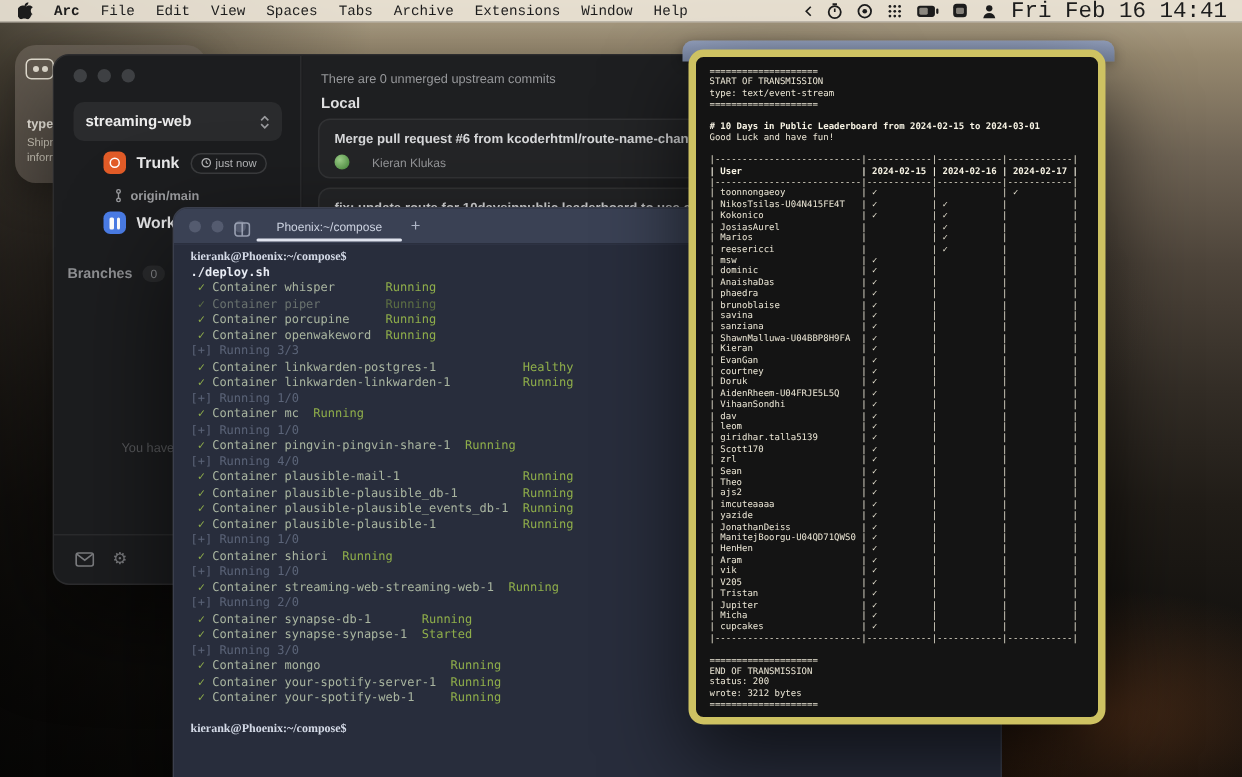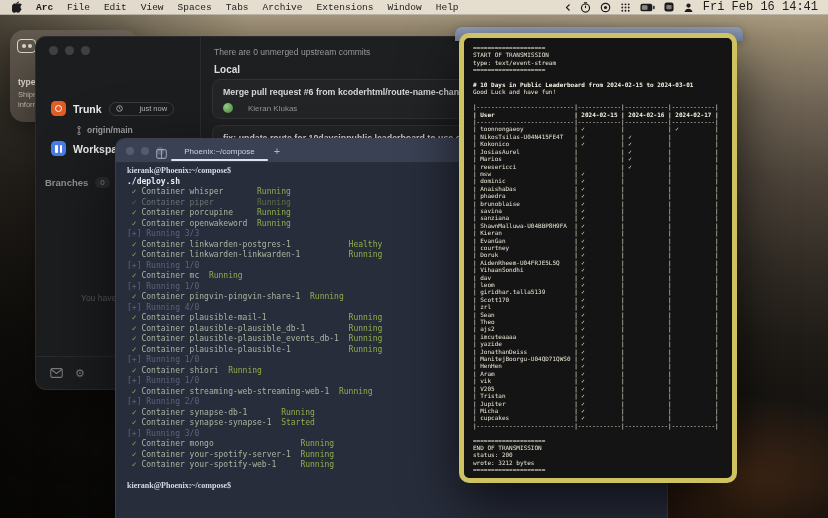--- a/index.html
+++ b/index.html
@@ -18,49 +18,49 @@
   
   .menubar{left:0;top:0;width:828px;height:15px;background:rgba(233,226,212,.93);
     border-bottom:1px solid rgba(0,0,0,.18);display:flex;align-items:center;z-index:40;
     font-size:9.5px;color:#1c1c1c;font-family:Liberation Mono, monospace;}
   .mb-left{display:flex;align-items:center;padding-left:10px;}
   .apple{width:11px;height:12px;margin:0 6px 0 2px;display:flex;align-items:center;}
   .mb-item{padding:0 7px;white-space:nowrap;}
   .mb-item.bold{font-weight:700;}
   .mb-right{margin-left:auto;display:flex;align-items:center;gap:9px;padding-right:10px;}
   .mb-ic{display:flex;align-items:center;}
-  .mb-clock{font-size:12px;white-space:nowrap;}
+  .mb-clock{font-size:15px;white-space:nowrap;}
 
   
   .notif{left:10px;top:30px;width:128px;height:92px;border-radius:14px;
     background:rgba(118,110,100,.55);box-shadow:0 8px 24px rgba(0,0,0,.35);z-index:1;color:#efebe1;}
   .notif-ic{position:absolute;left:7px;top:9px;width:19px;height:14px;border:1.6px solid #e6e1d4;border-radius:4px;display:flex;align-items:center;justify-content:center;gap:2px;}
   .notif-ic i{width:4px;height:4px;border-radius:50%;background:#e6e1d4;display:block;}
   .notif-t1{position:absolute;left:8px;top:47px;font-size:8.5px;font-weight:700;color:#f3efe5;}
   .notif-t2{position:absolute;left:8px;top:60px;font-size:7.5px;color:#d6d0c2;}
   .notif-t3{position:absolute;left:8px;top:70px;font-size:7.5px;color:#d6d0c2;}
 
   
   .gitwin{left:35px;top:36px;width:525px;height:354px;border-radius:11px;background:#1c1d1f;
     border:1px solid rgba(255,255,255,.07);box-shadow:0 24px 60px rgba(0,0,0,.55);z-index:2;overflow:hidden;}
   .dots{display:flex;gap:7px;}
   .dot{width:9px;height:9px;border-radius:50%;background:#3e4043;}
   .git-dots{left:13px;top:9px;}
   .sidebar{position:absolute;left:0;top:0;width:165px;height:100%;border-right:1px solid #2a2b2d;}
   .repo-select{position:absolute;left:13px;top:31px;width:139px;height:26px;background:#2a2b2d;border-radius:7px;
     display:flex;align-items:center;padding:0 8px;color:#ececec;font-size:10px;font-weight:700;}
   .updown{margin-left:auto;display:flex;flex-direction:column;gap:1px;}
-  .row{position:absolute;display:flex;align-items:center;gap:7px;}
+  .row{position:absolute;display:flex;align-items:center;gap:7px;margin-left:18px;}
   .sq-ic{width:15px;height:15px;border-radius:4.5px;display:flex;align-items:center;justify-content:center;}
   .trunk-ic{background:var(--trunk-orange);}
   .trunk-ic i{width:7px;height:7px;border:1.8px solid #fff;border-radius:50%;display:block;}
   .ws-ic{background:var(--workspace-blue);display:flex;gap:2px;}
   .ws-ic i{width:2.5px;height:8px;background:#fff;border-radius:1px;display:block;}
   .side-label{color:#e9e9ea;font-size:10.5px;font-weight:700;}
-  .pill{display:flex;align-items:center;gap:17px;border:1px solid #3b3c3e;border-radius:9px;padding:1.5px 6px;color:#b5b6b8;font-size:7.5px;}
+  .pill{display:flex;align-items:center;gap:3px;border:1px solid #3b3c3e;border-radius:9px;padding:1.5px 6px;color:#b5b6b8;font-size:7.5px;}
   .sub-row{position:absolute;display:flex;align-items:flex-end;gap:4px;color:#9c9da0;font-size:8.5px;font-weight:bold;}
   .sect-row{position:absolute;display:flex;align-items:center;gap:7px;}
   .sect-label{color:#8f9093;font-size:9.5px;font-weight:700;}
   .count-badge{background:#2a2b2d;color:#85868a;font-size:8px;border-radius:6px;padding:1px 5px;}
   .youhave{position:absolute;left:45px;top:256px;color:#595a5d;font-size:8.5px;}
   .side-footer{position:absolute;left:0;bottom:0;width:165px;height:33px;border-top:1px solid #2a2b2d;display:flex;align-items:center;gap:12px;padding-left:14px;color:#7b7c7f;font-size:12px;}
   .main-panel{position:absolute;left:166px;top:0;right:0;bottom:0;background:#1e1f21;}
   .mp-head{position:absolute;left:12px;top:10px;color:#97989b;font-size:8.5px;}
   .mp-local{position:absolute;left:12px;top:27px;color:#dededf;font-size:10px;font-weight:700;}
   .commit-card{position:absolute;left:10px;right:14px;height:40px;background:#242527;border:1px solid #323335;border-radius:8px;overflow:hidden;}
@@ -118,20 +118,31 @@
     <div class="notif-t3">informa</div>
   </div>
 
   <div class="abs gitwin">
     <div class="abs dots git-dots">
       <span class="dot"></span>
       <span class="dot"></span>
       <span class="dot"></span>
     </div>
     <div class="sidebar">
+      <div class="repo-select">
+        <span>streaming-web</span>
+        <span class="updown">
+          <svg width="7" height="4" viewBox="0 0 8 5">
+              <path d="M1 4 4 1l3 3" fill="none" stroke="#9a9b9e" stroke-width="1.4"></path>
+            </svg>
+          <svg width="7" height="4" viewBox="0 0 8 5">
+              <path d="M1 1l3 3 3-3" fill="none" stroke="#9a9b9e" stroke-width="1.4"></path>
+            </svg>
+        </span>
+      </div>
       <div class="row" style="left:15px;top:64px;">
         <span class="sq-ic trunk-ic">
             <i></i>
           </span>
         <span class="side-label">Trunk</span>
         <span class="pill">
           <svg width="7" height="7" viewBox="0 0 10 10">
               <circle cx="5" cy="5" r="4" fill="none" stroke="#b5b6b8" stroke-width="1.2"></circle>
               <path d="M5 2.8V5l1.6 1" fill="none" stroke="#b5b6b8" stroke-width="1.1"></path>
             </svg>

